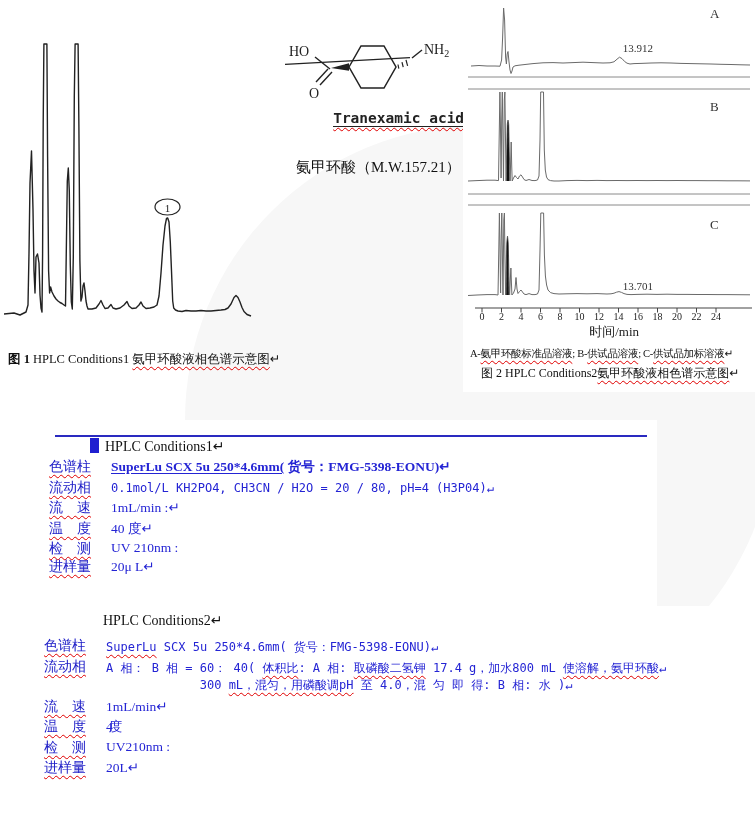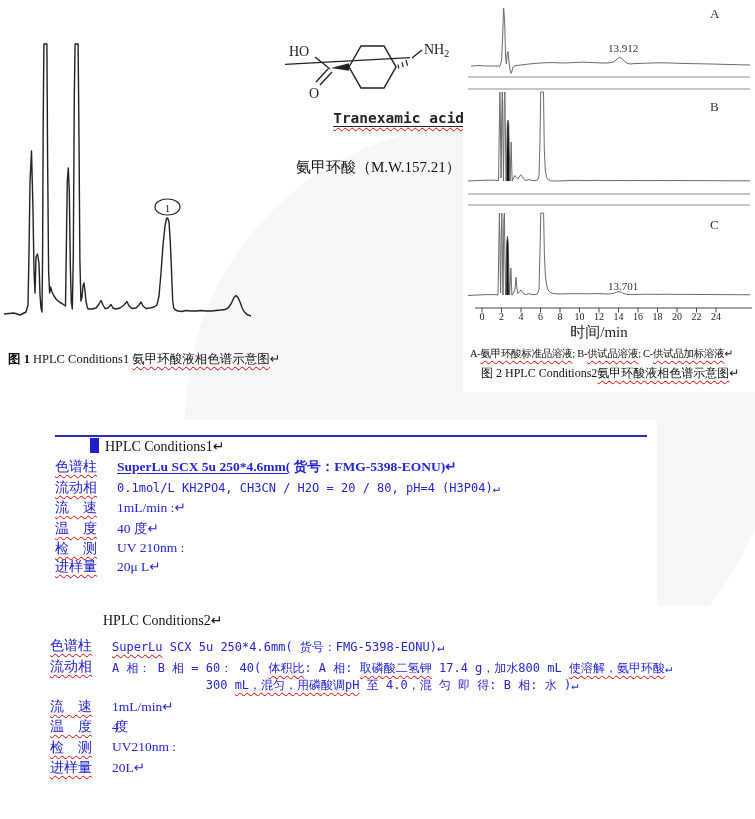--- a/index.html
+++ b/index.html
@@ -26,42 +26,42 @@
   .chem-name{position:absolute;left:318px;top:110px;width:170px;text-align:center;
       font-family:"DejaVu Sans Mono", monospace;font-size:14.5px;font-weight:bold;color:#222;}
   .chem-name .und{border-bottom:1px solid #222;
       text-decoration:underline wavy #e00000 1px;text-underline-offset:4px;}
   .chem-cn{position:absolute;left:296px;top:158px;font-size:15px;color:#111;white-space:nowrap;}
 
   
   .fig2{position:absolute;left:463px;top:0;width:292px;height:392px;background:#fff;}
   .fig2 svg{display:block;}
   .panel-label{position:absolute;font-size:13px;color:#333;}
-  .rt-label{position:absolute;width:60px;text-align:center;font-size:11px;color:#333;}
+  .rt-label{position:absolute;width:60px;text-align:right;font-size:11px;color:#333;}
   .tick-labels{position:absolute;left:0;top:311px;width:292px;height:12px;}
   .tick-labels span{position:absolute;width:20px;text-align:center;font-size:10px;color:#222;}
-  .axis-title{position:absolute;left:96px;top:323px;width:80px;text-align:center;
-      font-size:15px;color:#222;}
+  .axis-title{position:absolute;left:96px;top:323px;width:80px;text-align:right;
+      font-size:13px;color:#222;}
   .fig2-legend{position:absolute;left:7px;top:347px;width:285px;font-size:10.5px;
       letter-spacing:-0.3px;white-space:nowrap;color:#111;}
   .fig2-caption{position:absolute;left:18px;top:365px;width:274px;font-size:12px;
       white-space:nowrap;color:#111;}
 
   .wavy{text-decoration:underline wavy #e00000 1px;text-underline-offset:3px;}
 
   
   .condbox{position:absolute;background:#fff;}
   .cond1{left:45px;top:420px;width:612px;height:190px;}
   .cond2{left:40px;top:606px;width:705px;height:200px;}
   .toprule{position:absolute;left:10px;top:15px;width:592px;height:2px;background:#2a2ac0;}
   .cond-header{position:absolute;left:12px;top:18px;font-size:14px;color:#111;white-space:nowrap;margin-left:33px;}
   .cond2 .cond-header{left:30px;top:6px;}
   .bullet{display:inline-block;width:9px;height:15px;background:#1f1fd0;
       vertical-align:-2px;margin-right:6px;}
-  .rows{position:absolute;left:10px;top:38px;width:600px;}
+  .rows{position:absolute;left:4px;top:38px;width:600px;}
   .cond2 .rows{top:31px;width:690px;}
   .row{display:flex;align-items:flex-start;min-height:20.5px;}
   .row .lab{flex:0 0 62px;font-size:14px;color:#2020c8;white-space:pre;}
   .row .val{font-size:13.5px;color:#2424d4;white-space:nowrap;}
   .val.mono{font-family:"DejaVu Sans Mono", monospace;font-size:12px;padding-top:2px;text-align:center;}
   .val.boldserif{font-weight:600;}
   .val .solidund{text-decoration:underline;text-underline-offset:2px;}
   .val .line{display:block;}
   .squish{letter-spacing:-4px;}
 

